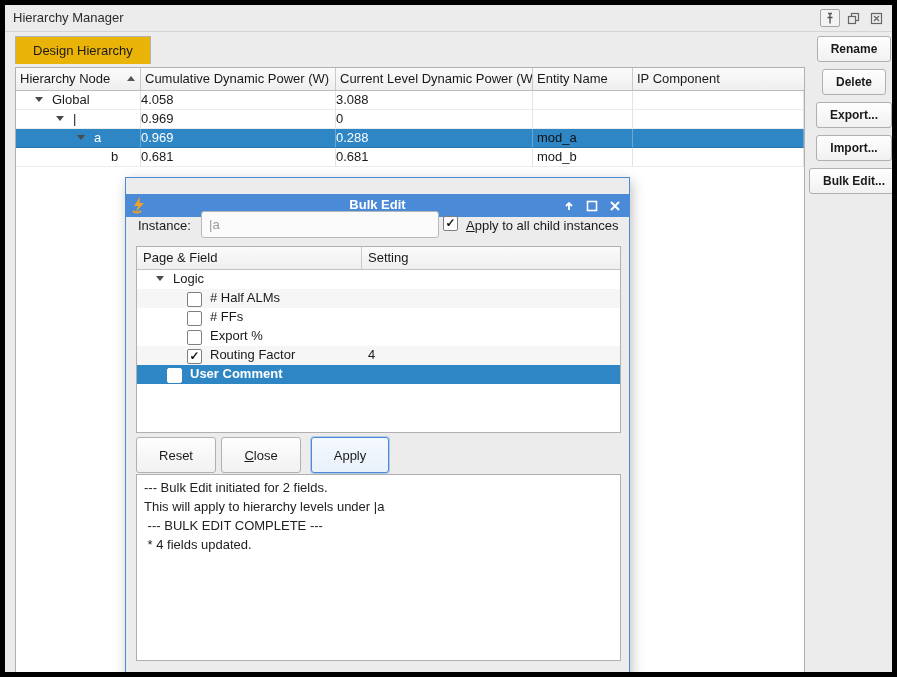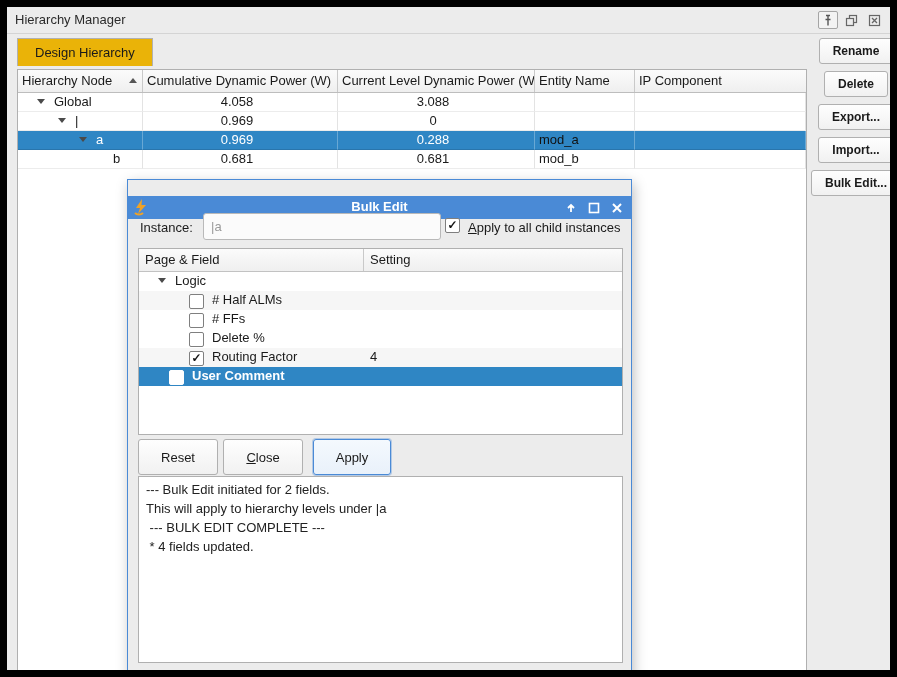--- a/index.html
+++ b/index.html
@@ -1,17 +1,17 @@
 <!DOCTYPE html>
 <html><head>
 <meta charset="utf-8">
 <style>
   html,body{margin:0;padding:0;background:#d8d8d8;}
   #window{position:relative;width:897px;height:677px;background:#ececec;
-    border:7px solid #000000;box-sizing:border-box;overflow:hidden;
+    border:5px solid #000000;box-sizing:border-box;overflow:hidden;
     font-family:"Liberation Sans",sans-serif;font-size:13px;color:#1a1a1a;}
 
   
   .titlebar{position:absolute;left:0;top:0;right:0;height:26px;border-bottom:1px solid #d4d4d4;}
   .titlebar .title{position:absolute;left:8px;top:5px;color:#2b2b2b;}
   .win-controls{position:absolute;right:6px;top:4px;display:flex;gap:3px;align-items:center;}
   .winbtn{width:20px;height:18px;display:flex;align-items:center;justify-content:center;background:transparent;border:none;padding:0;}
   .winbtn.framed{border:1px solid #a5a5a5;border-radius:2px;background:#f3f3f3;}
 
   
@@ -25,21 +25,21 @@
     border:1px solid #b0b0b0;box-sizing:border-box;z-index:1;}
   .thead{display:flex;height:22px;background:linear-gradient(#fbfbfb,#efefef);border-bottom:1px solid #bdbdbd;}
   .th{box-sizing:border-box;padding:3px 4px 0 4px;border-right:1px solid #c9c9c9;position:relative;
     white-space:nowrap;overflow:hidden;}
   .c0{width:125px;} .c1{width:195px;} .c2{width:197px;} .c3{width:100px;} .c4{flex:1;border-right:none;}
   .sort-up{position:absolute;right:5px;top:8px;width:0;height:0;border-left:4px solid transparent;
     border-right:4px solid transparent;border-bottom:5px solid #555;}
   .trow{display:flex;height:19px;line-height:18px;}
   .trow .td{box-sizing:border-box;border-right:1px solid #e3e3e3;border-bottom:1px solid #ececec;
     white-space:nowrap;overflow:hidden;}
-  .td.num{text-align:center;padding-right:6px;}
+  .td.num{text-align:left;padding-right:6px;}
   .td.txt{padding-left:4px;}
   .trow.selected{background:#2f86c4;color:#fff;}
   .trow.selected .td{border-right-color:rgba(255,255,255,.28);border-bottom-color:rgba(0,0,0,.12);}
   .trow.selected .ent{color:#111;}
   .arrow-down{display:inline-block;width:0;height:0;border-left:4px solid transparent;
     border-right:4px solid transparent;border-top:5px solid #4a4a4a;margin:0 9px 2px 6px;vertical-align:middle;}
   .tree-spacer{display:inline-block;width:19px;}
 
   
   #side-buttons{position:absolute;left:801px;top:31px;width:96px;display:flex;flex-direction:column;
@@ -218,21 +218,21 @@
           </div>
           <div class="frow stripe">
             <div class="f0" style="padding-left: 50px;"><span class="cb"></span><span># Half ALMs</span></div>
             <div class="f1"></div>
           </div>
           <div class="frow">
             <div class="f0" style="padding-left: 50px;"><span class="cb"></span><span># FFs</span></div>
             <div class="f1"></div>
           </div>
           <div class="frow">
-            <div class="f0" style="padding-left: 50px;"><span class="cb"></span><span>Delete %</span></div>
+            <div class="f0" style="padding-left: 50px;"><span class="cb"></span><span>Export %</span></div>
             <div class="f1"></div>
           </div>
           <div class="frow stripe">
             <div class="f0" style="padding-left: 50px;"><span class="cb checked"></span><span>Routing Factor</span></div>
             <div class="f1">4</div>
           </div>
           <div class="frow selected">
             <div class="f0" style="padding-left: 30px; font-weight: bold;"><span class="cb"></span><span>User Comment</span></div>
             <div class="f1"></div>
           </div>

